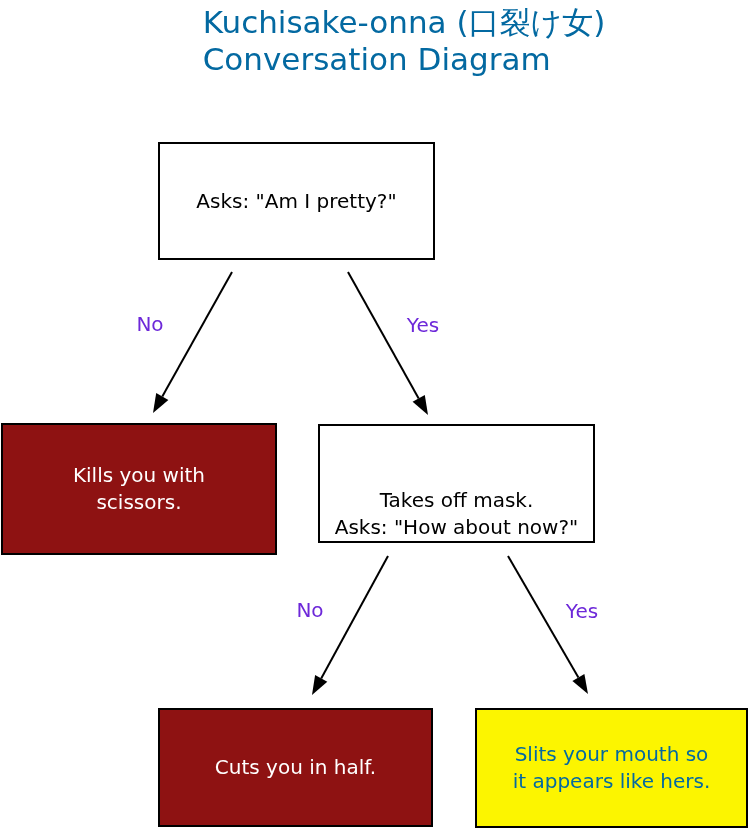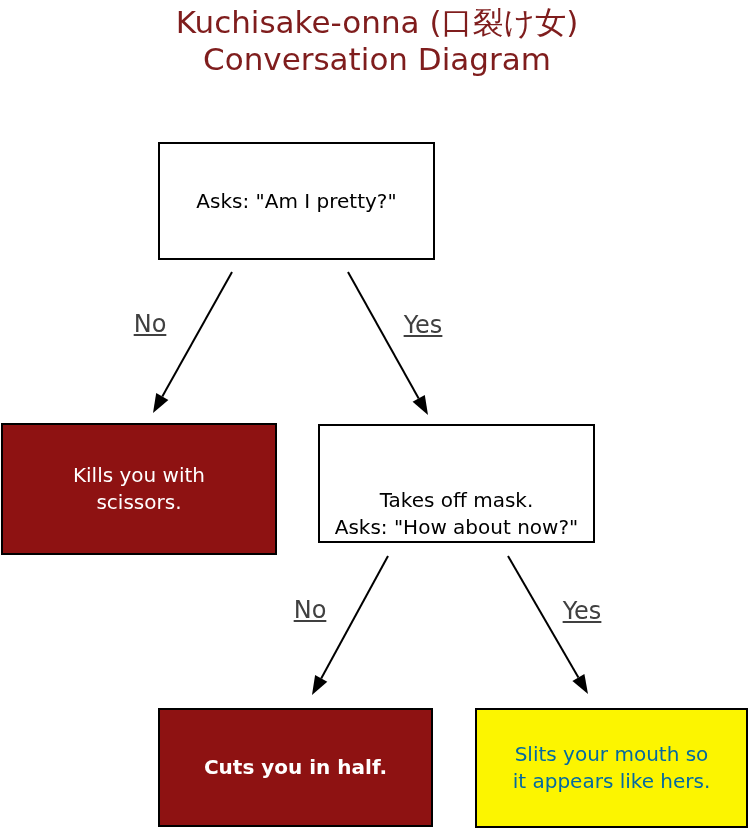--- a/index.html
+++ b/index.html
@@ -12,27 +12,27 @@
     width: 750px;
     height: 830px;
     background: #ffffff;
     font-family: "DejaVu Sans", sans-serif;
     color: #000000;
     overflow: hidden;
   }
   .title {
     position: absolute;
     top: 4px;
-    left: 377px;
+    left: 404px;
     transform: translateX(-50%);
-    text-align: center;
+    text-align: left;
     font-size: 31px;
     line-height: 1.2;
     white-space: nowrap;
-    color: #7f1d1d;
+    color: #0369a1;
   }
   svg.edges {
     position: absolute;
     left: 0;
     top: 0;
   }
   .node {
     position: absolute;
     box-sizing: border-box;
     border: 2px solid #000000;
@@ -44,30 +44,29 @@
     line-height: 1.35;
     white-space: pre-line;
   }
   .node.white  { background: #ffffff; color: #000000; }
   .node.red    { background: #8e1212; color: #ffffff; }
   .node.yellow { background: #fcf500; color: #0369a1; }
 
   .n-ask  { left: 158px; top: 142px; width: 277px; height: 118px; }
   .n-kill { left: 1px;   top: 423px; width: 276px; height: 132px; }
   .n-mask { left: 318px; top: 424px; width: 277px; height: 119px; align-items: flex-end; }
-  .n-cut  { left: 158px; top: 708px; width: 275px; height: 119px; font-weight: bold; }
+  .n-cut  { left: 158px; top: 708px; width: 275px; height: 119px; }
   .n-slit { left: 475px; top: 708px; width: 273px; height: 120px; }
 
   .edge-label {
     position: absolute;
     transform: translate(-50%, -50%);
-    font-size: 24px;
-    color: #404040;
+    font-size: 20px;
+    color: #6d28d9;
     white-space: nowrap;
-    text-decoration: underline;
   }
   .el-no1  { left: 150px; top: 324px; }
   .el-yes1 { left: 423px; top: 325px; }
   .el-no2  { left: 310px; top: 610px; }
   .el-yes2 { left: 582px; top: 611px; }
 </style>
 </head>
 <body>
 
 <div class="canvas">

